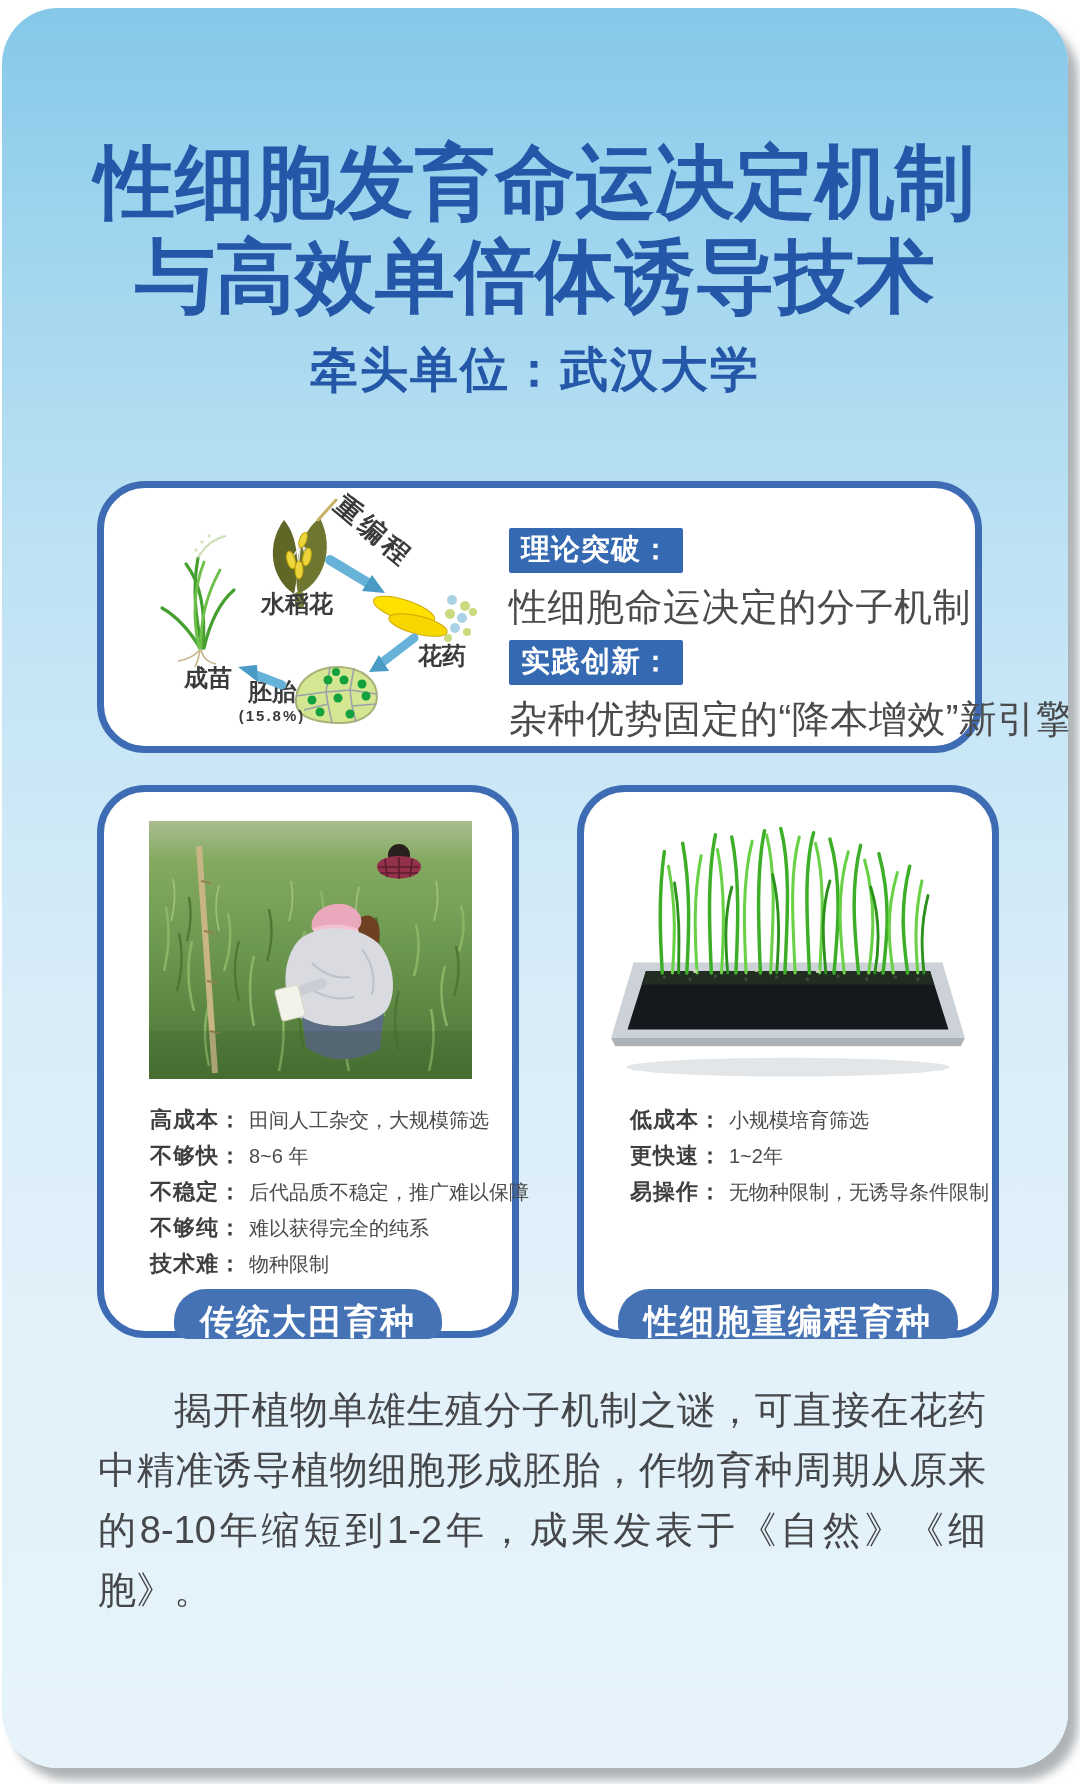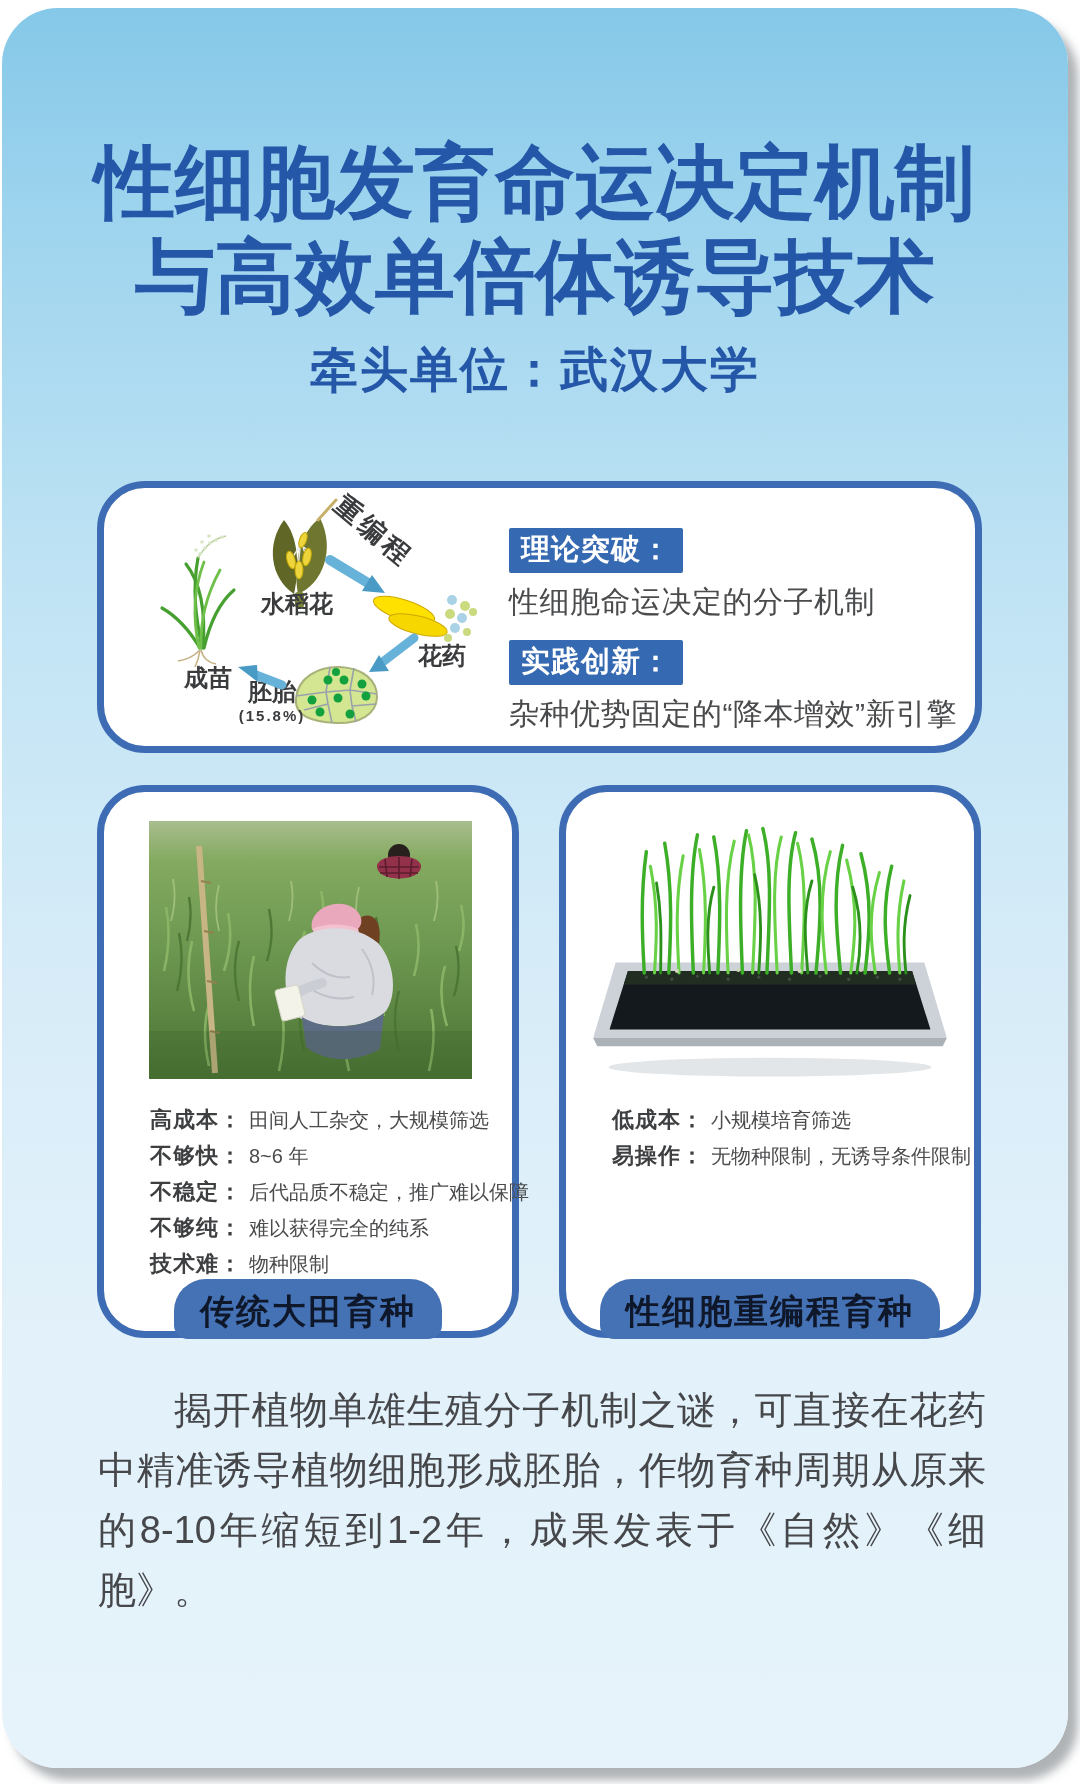--- a/index.html
+++ b/index.html
@@ -21,35 +21,35 @@
   .overview{position:absolute;left:95px;top:473px;width:885px;height:272px;
     background:#ffffff;border:7px solid var(--border_blue,#3d6cb4);border-radius:48px;box-sizing:border-box;}
   .diagram{position:absolute;left:0;top:0;}
   .dlabel{font-size:24px;font-weight:bold;fill:#3a3b3d;}
   .dlabel-s{font-size:15px;font-weight:bold;fill:#3a3b3d;letter-spacing:2px;}
   .dlabel-rot{font-size:27px;font-weight:bold;fill:#3a3b3d;letter-spacing:4px;}
   .point{position:absolute;left:405px;}
   .point.p1{top:40px;} .point.p2{top:152px;}
   .badge{display:inline-block;background:var(--badge_blue,#3569b1);color:#ffffff;
     font-size:29px;font-weight:bold;line-height:1;padding:7px 12px 9px;border-radius:2px;letter-spacing:1px;}
-  .ptext{margin-top:9px;font-size:30px;color:#4a4b4d;white-space:nowrap;letter-spacing:0.5px;}
+  .ptext{margin-top:9px;font-size:38px;color:#4a4b4d;white-space:nowrap;letter-spacing:0.5px;}
 
   .cards{position:absolute;left:95px;top:777px;width:826px;height:570px;}
   .card{position:absolute;top:0;width:422px;height:553px;background:#ffffff;
     border:7px solid var(--border_blue,#3d6cb4);border-radius:48px;box-sizing:border-box;}
-  .card.left{left:0;} .card.right{left:462px;}
+  .card.left{left:0;} .card.right{left:480px;}
   .photo{position:absolute;overflow:hidden;}
   .photo.field{left:45px;top:29px;width:323px;height:258px;}
   .photo.tray{left:19px;top:22px;width:370px;height:272px;}
   .speclist{position:absolute;left:46px;top:310px;margin:0;padding:0;list-style:none;}
   .speclist li{font-size:20px;line-height:35px;color:#4a4b4d;white-space:nowrap;}
   .speclist b{font-size:22px;color:#3e3f41;letter-spacing:1px;margin-right:7px;}
   .pill{position:absolute;bottom:-8px;left:50%;transform:translateX(-50%);
-    background:var(--pill_blue,#4472b4);color:#0f172a;font-size:34px;font-weight:bold;line-height:1;
-    padding:15px 26px 11px;border-radius:32px 32px 14px 14px;letter-spacing:2px;white-space:nowrap;z-index:2;}
+    background:var(--pill_blue,#4472b4);color:#ffffff;font-size:34px;font-weight:bold;line-height:1;
+    padding:15px 26px 1px;border-radius:32px 32px 14px 14px;letter-spacing:2px;white-space:nowrap;z-index:2;}
 
   .footer-text{position:absolute;left:96px;top:1372px;width:888px;margin:0;
     font-size:38px;line-height:60px;color:#46474a;text-align:justify;text-indent:2em;}
 </style>
 </head>
 <body>
 
 <div class="poster">
 
   <div class="title">
@@ -244,20 +244,21 @@
           <g fill="#cfd5bd">
             <circle cx="90" cy="150" r="2"></circle>
               <circle cx="150" cy="149" r="2"></circle>
               <circle cx="210" cy="150" r="2"></circle>
               <circle cx="270" cy="149" r="2"></circle>
           </g>
         </svg>
       </div>
       <ul class="speclist">
         <li><b>低成本：</b><span>小规模培育筛选</span></li>
+        <li><b>更快速：</b><span>1~2年</span></li>
         <li><b>易操作：</b><span>无物种限制，无诱导条件限制</span></li>
       </ul>
       <div class="pill">性细胞重编程育种</div>
     </article>
   </section>
 
   <p class="footer-text">揭开植物单雄生殖分子机制之谜，可直接在花药中精准诱导植物细胞形成胚胎，作物育种周期从原来的8-10年缩短到1-2年，成果发表于《自然》《细胞》。</p>
 </div>
 
 </body></html>

